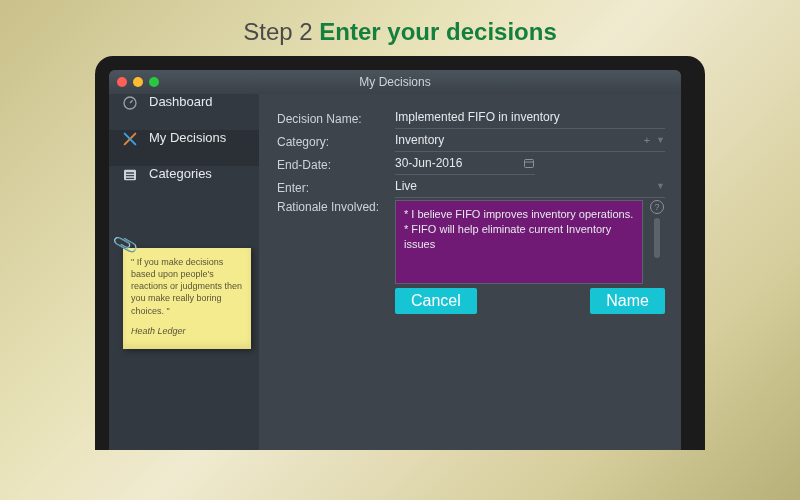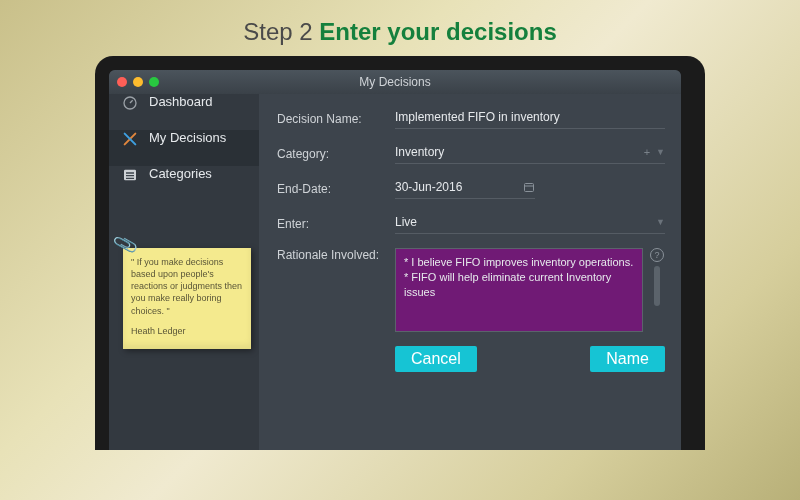--- a/index.html
+++ b/index.html
@@ -87,32 +87,32 @@
     font-size:18px; color:#9aa0a6; transform:rotate(-20deg);
   }
   .sticky{
     background:#f4ea8e;
     color:#5a5638;
     font-size:9px;
     line-height:1.35;
     padding:8px 8px 12px 8px;
     box-shadow:2px 2px 6px rgba(0,0,0,.4), inset 0 -4px 6px rgba(0,0,0,.07);
   }
-  .sticky .attrib{ margin-top:8px; }
+  .sticky .attrib{ margin-top:8px;font-style:italic; }
 
   
   .panel {
     flex:1;
     background:#3d444c;
     padding:14px 16px 12px 18px;
     position:relative;
   }
   .row{
     display:flex; align-items:center;
-    margin-bottom:14px;
+    margin-bottom:2px;
   }
   .row .lbl{
     width:118px; flex-shrink:0;
     color:#cfd3d7; font-size:12px;
   }
   .row .val{
     flex:1; color:#e6e9ec; font-size:12px;
     border-bottom:1px solid #555c64;
     padding:2px 0 4px;
     display:flex; align-items:center; justify-content:space-between;

